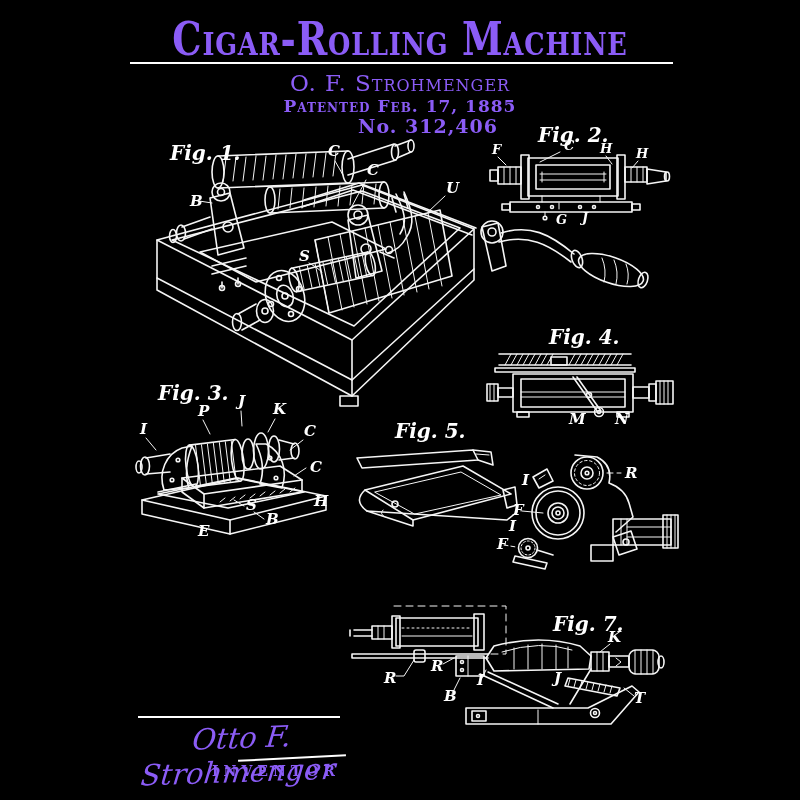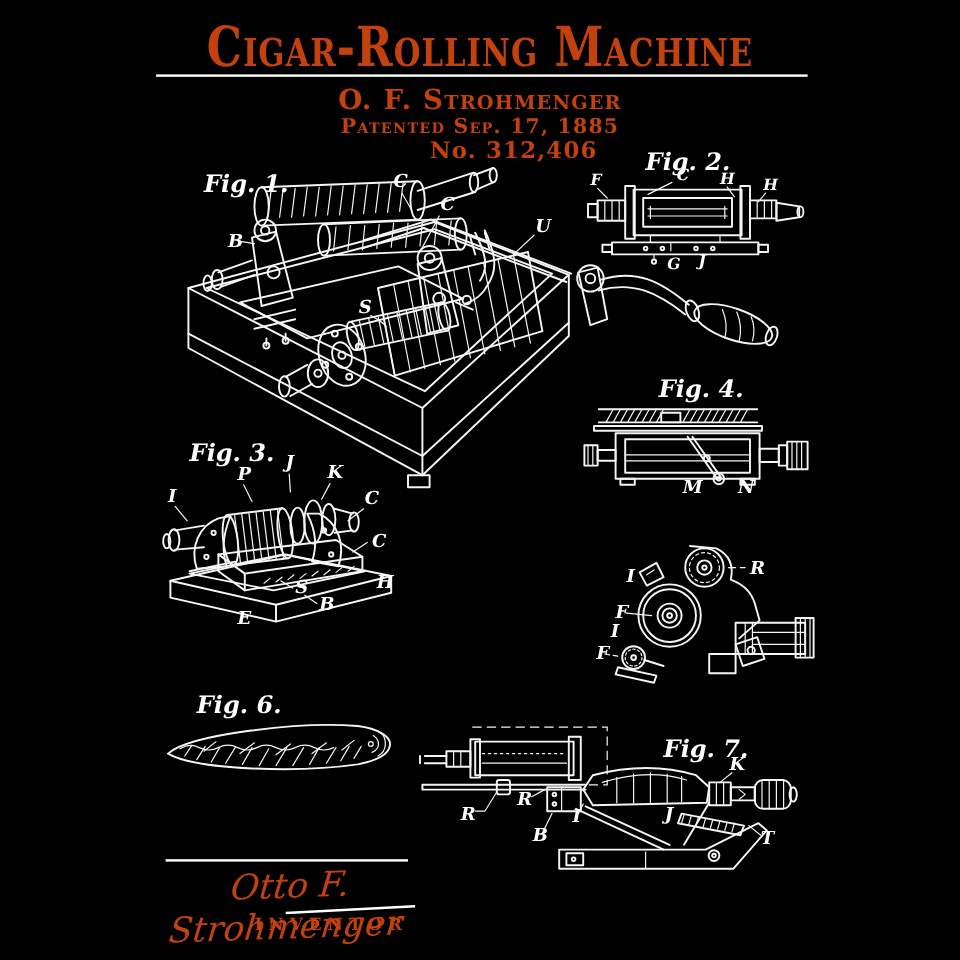--- a/index.html
+++ b/index.html
@@ -1,22 +1,22 @@
 <!DOCTYPE html>
 <html><head>
 <meta charset="utf-8">
 <style>
   html,body{margin:0;padding:0;background:#000;}
-  .poster{position:relative;width:800px;height:800px;background:#000;color:#c2410c;
+  .poster{position:relative;width:800px;height:800px;background:#000;color:#8b5cf6;
           font-family:"DejaVu Serif",serif;overflow:hidden;}
   .ctr{position:absolute;left:0;width:800px;text-align:center;}
   .title{top:12px;font-size:46px;font-weight:700;font-variant:small-caps;
          letter-spacing:1px;transform:scaleX(0.8);transform-origin:center;}
   .rule{position:absolute;top:62px;left:130px;width:543px;height:2px;background:#fff;}
-  .inventor{top:70px;font-size:23px;font-weight:700;font-variant:small-caps;letter-spacing:1px;}
+  .inventor{top:70px;font-size:23px;font-weight:400;font-variant:small-caps;letter-spacing:1px;}
   .pdate{top:96px;font-size:17px;font-weight:700;font-variant:small-caps;letter-spacing:1px;}
   .pnum{top:115px;font-size:19px;font-weight:700;letter-spacing:1px;padding-left:28px;}
   .fig{position:absolute;}
   .fig svg{overflow:visible;display:block;}
   .s{stroke:#f5f5f5;fill:none;stroke-width:1.6;stroke-linecap:round;stroke-linejoin:round;}
   .s1{stroke:#f5f5f5;fill:none;stroke-width:1;stroke-linecap:round;}
   text.flabel{fill:#fff;stroke:none;font:italic 700 20px "DejaVu Serif",serif;}
   text.part{fill:#fff;stroke:none;font:italic 700 15px "DejaVu Serif",serif;}
   text.part-sm{fill:#fff;stroke:none;font:italic 700 13px "DejaVu Serif",serif;}
   .sig-rule{position:absolute;left:138px;top:716px;width:202px;height:2px;background:#fff;}
@@ -28,21 +28,21 @@
         font-size:14px;font-weight:700;letter-spacing:5px;}
 </style>
 </head>
 <body>
 
 <div class="poster">
 
   <div class="ctr title">Cigar-Rolling Machine</div>
   <div class="rule"></div>
   <div class="ctr inventor">O. F. Strohmenger</div>
-  <div class="ctr pdate">Patented Sep. 17, 1885</div>
+  <div class="ctr pdate">Patented Feb. 17, 1885</div>
   <div class="ctr pnum">No. 312,406</div>
 
   <div class="fig" style="left:152px;top:128px;width:510px;height:285px">
     <svg width="510" height="285" viewBox="0 0 510 285">
       <g class="s">
         <path d="M5,112 L210,57 L322,101 L200,212 Z"></path>
         <path d="M20,112 L210,63 L308,100 L202,198 Z"></path>
         <path d="M5,112 L5,150 L200,252 L200,212"></path>
         <path d="M200,252 L322,141 L322,101"></path>
         <path d="M5,150 L5,162 L200,268 L322,152 L322,141"></path>
@@ -170,21 +170,21 @@
       <text class="flabel" x="58" y="30">Fig. 2.</text>
       <text class="part-sm" x="12" y="42">F</text>
       <text class="part-sm" x="84" y="38">C</text>
       <text class="part-sm" x="120" y="41">H</text>
       <text class="part-sm" x="156" y="46">H</text>
       <text class="part-sm" x="76" y="112">G</text>
       <text class="part-sm" x="102" y="110">J</text>
     </svg>
   </div>
 
-  <div class="fig" style="left:130px;top:364px;width:210px;height:160px">
+  <div class="fig" style="left:130px;top:380px;width:210px;height:160px">
     <svg width="210" height="160" viewBox="0 0 210 160">
       <g class="s">
         <path d="M12,120 L108,98 L196,116 L100,140 Z"></path>
         <path d="M12,120 L12,134 L100,154 L100,140"></path>
         <path d="M100,154 L196,130 L196,116"></path>
         <path d="M28,114 L106,98 L174,112 L98,128 Z"></path>
         <path d="M52,98 L150,86 L172,100 L74,114 Z"></path>
         <path d="M52,98 L52,112 L74,128 L74,114"></path>
         <path d="M74,128 L172,112 L172,100"></path>
         <path class="s1" d="M90,122 l5,-4 M100,121 l5,-4 M110,119 l5,-4 M120,118 l5,-4 M130,116 l5,-4 M140,115 l5,-4 M150,113 l5,-4 M160,112 l5,-4"></path>
@@ -224,21 +224,21 @@
       <text class="part" x="143" y="34">K</text>
       <text class="part" x="174" y="56">C</text>
       <text class="part" x="180" y="92">C</text>
       <text class="part" x="116" y="130">S</text>
       <text class="part" x="136" y="144">B</text>
       <text class="part" x="68" y="156">E</text>
       <text class="part" x="184" y="126">H</text>
     </svg>
   </div>
 
-  <div class="fig" style="left:485px;top:309px;width:215px;height:105px">
+  <div class="fig" style="left:485px;top:322px;width:215px;height:105px">
     <svg width="215" height="105" viewBox="0 0 215 105">
       <g class="s">
         <path d="M14,32 L146,32 M14,43 L146,43"></path>
         <path class="s1" d="M20,43 l6,-11 M26,43 l6,-11 M32,43 l6,-11 M38,43 l6,-11 M44,43 l6,-11 M50,43 l6,-11 M56,43 l6,-11 M62,43 l6,-11 M84,43 l6,-11 M90,43 l6,-11 M96,43 l6,-11 M102,43 l6,-11 M108,43 l6,-11 M114,43 l6,-11 M120,43 l6,-11 M126,43 l6,-11 M132,43 l6,-11"></path>
         <rect x="66" y="35" width="16" height="8"></rect>
         <rect x="10" y="46" width="140" height="4"></rect>
       </g>
       <g class="s">
         <rect x="28" y="52" width="120" height="38"></rect>
         <rect x="36" y="57" width="104" height="28"></rect>
@@ -258,20 +258,39 @@
         <rect x="164" y="62" width="7" height="17"></rect>
         <rect x="171" y="59" width="17" height="23"></rect>
         <path class="s1" d="M175,59 l0,23 M179,59 l0,23 M183,59 l0,23"></path>
       </g>
       <text class="flabel" x="64" y="22">Fig. 4.</text>
       <text class="part" x="84" y="102">M</text>
       <text class="part" x="130" y="102">N</text>
     </svg>
   </div>
 
+  <div class="fig" style="left:345px;top:408px;width:185px;height:140px">
+    <svg width="185" height="140" viewBox="0 0 185 140">
+      <g class="s">
+        <path d="M12,50 L128,42 L133,52 L17,60 Z"></path>
+        <path d="M128,42 L146,44 L148,57 L133,52"></path>
+        <path class="s1" d="M131,46 L144,47"></path>
+      </g>
+      <g class="s">
+        <path d="M20,82 L118,58 L166,86 L68,112 Z"></path>
+        <path class="s1" d="M30,84 L116,64 L156,87 L70,106 Z"></path>
+        <path d="M158,82 L170,79 L172,97 L162,100 Z"></path>
+        <path d="M20,82 Q8,93 22,103 L162,112 L172,104 L172,97"></path>
+        <path d="M68,112 L68,118 L22,103"></path>
+        <circle cx="50" cy="96" r="3"></circle>
+        <path class="s1" d="M38,102 q-4,4 2,7"></path>
+      </g>
+      <text class="flabel" x="50" y="30">Fig. 5.</text>
+    </svg>
+  </div>
 
   <div class="fig" style="left:495px;top:435px;width:205px;height:140px">
     <svg width="205" height="140" viewBox="0 0 205 140">
       <g class="s">
         <path d="M80,20 L102,22 Q118,30 114,48 Q130,54 134,68 L138,82 L121,97"></path>
         <path d="M38,42 L52,34 L58,46 L44,53 Z"></path>
         <path class="s1" d="M44,44 L50,40"></path>
       </g>
       <g class="s">
         <circle cx="92" cy="38" r="16"></circle>
@@ -308,35 +327,20 @@
         <path d="M9,110 L21,112" stroke-dasharray="4 3"></path>
       </g>
       <text class="part" x="27" y="50">I</text>
       <text class="part" x="18" y="80">F</text>
       <text class="part" x="14" y="96">I</text>
       <text class="part" x="2" y="114">F</text>
       <text class="part" x="130" y="43">R</text>
     </svg>
   </div>
 
-  <div class="fig" style="left:130px;top:568px;width:215px;height:85px">
-    <svg width="215" height="85" viewBox="0 0 215 85">
-      <g class="s">
-        <path d="M10,60 C28,44 120,33 168,37 C185,39 196,46 195,53 C194,61 184,66 168,69 C120,76 34,74 10,60 Z"></path>
-        <path class="s1" d="M186,42 C193,46 193,58 185,62 M181,45 C187,49 187,56 180,59"></path>
-        <circle class="s1" cx="179" cy="52" r="2"></circle>
-      </g>
-      <g class="s1">
-        <path d="M24,62 l6,-9 M34,65 l7,-11 M46,67 l7,-12 M58,68 l8,-13 M72,69 l8,-14 M86,70 l8,-14 M100,70 l9,-15 M114,70 l9,-15 M128,69 l8,-14 M142,68 l8,-13 M154,66 l7,-12 M165,64 l6,-10"></path>
-        <path d="M20,56 q8,-5 16,-1 t16,0 t16,0 t16,0 t16,0 t16,0 t16,0 t16,0"></path>
-        <path d="M40,58 l10,-8 M70,60 l12,-9 M100,61 l12,-9 M130,60 l12,-9 M155,57 l10,-8"></path>
-      </g>
-      <text class="flabel" x="34" y="26">Fig. 6.</text>
-    </svg>
-  </div>
 
   <div class="fig" style="left:348px;top:584px;width:385px;height:148px">
     <svg width="385" height="148" viewBox="0 0 385 148">
       <g class="s1">
         <path d="M46,22 L158,22 L158,70 L140,70" stroke-dasharray="7 5"></path>
       </g>
       <g class="s">
         <rect x="48" y="34" width="82" height="28"></rect>
         <rect x="44" y="32" width="8" height="32"></rect>
         <rect x="126" y="30" width="10" height="36"></rect>

